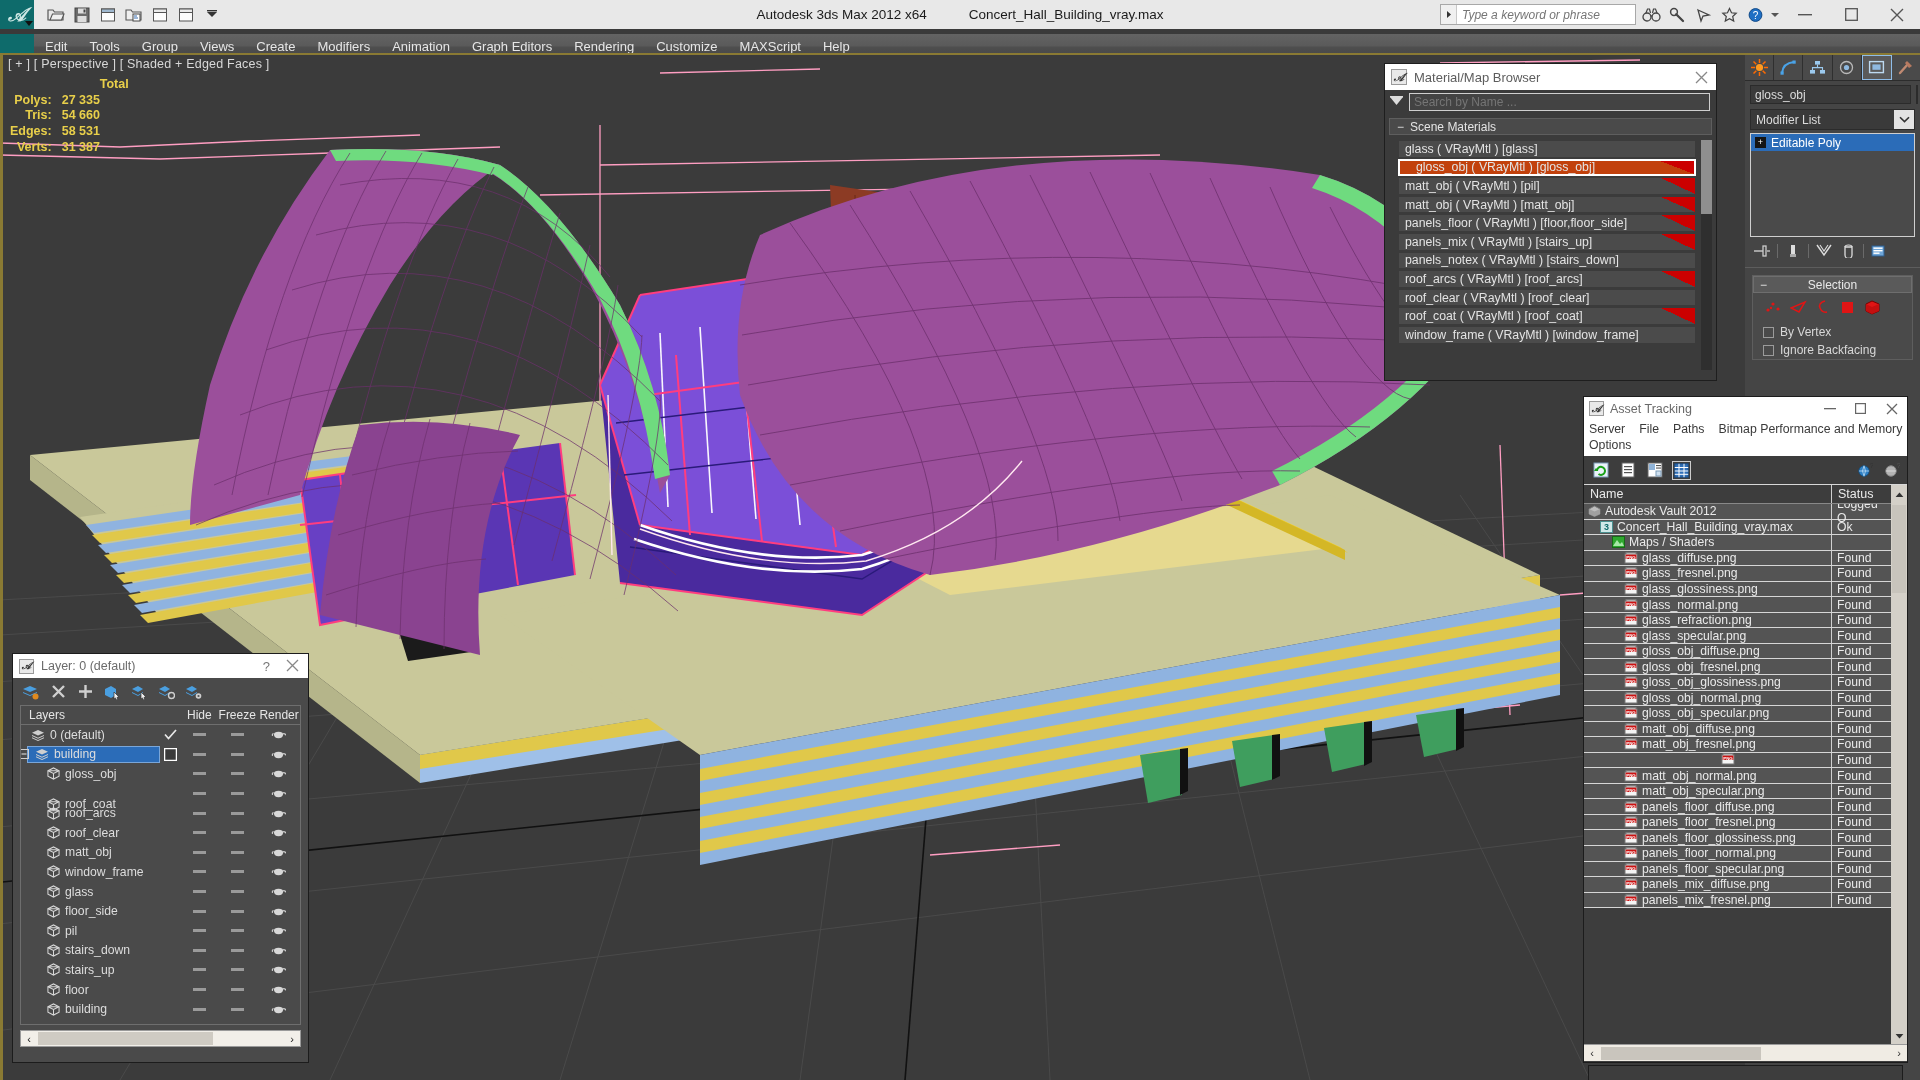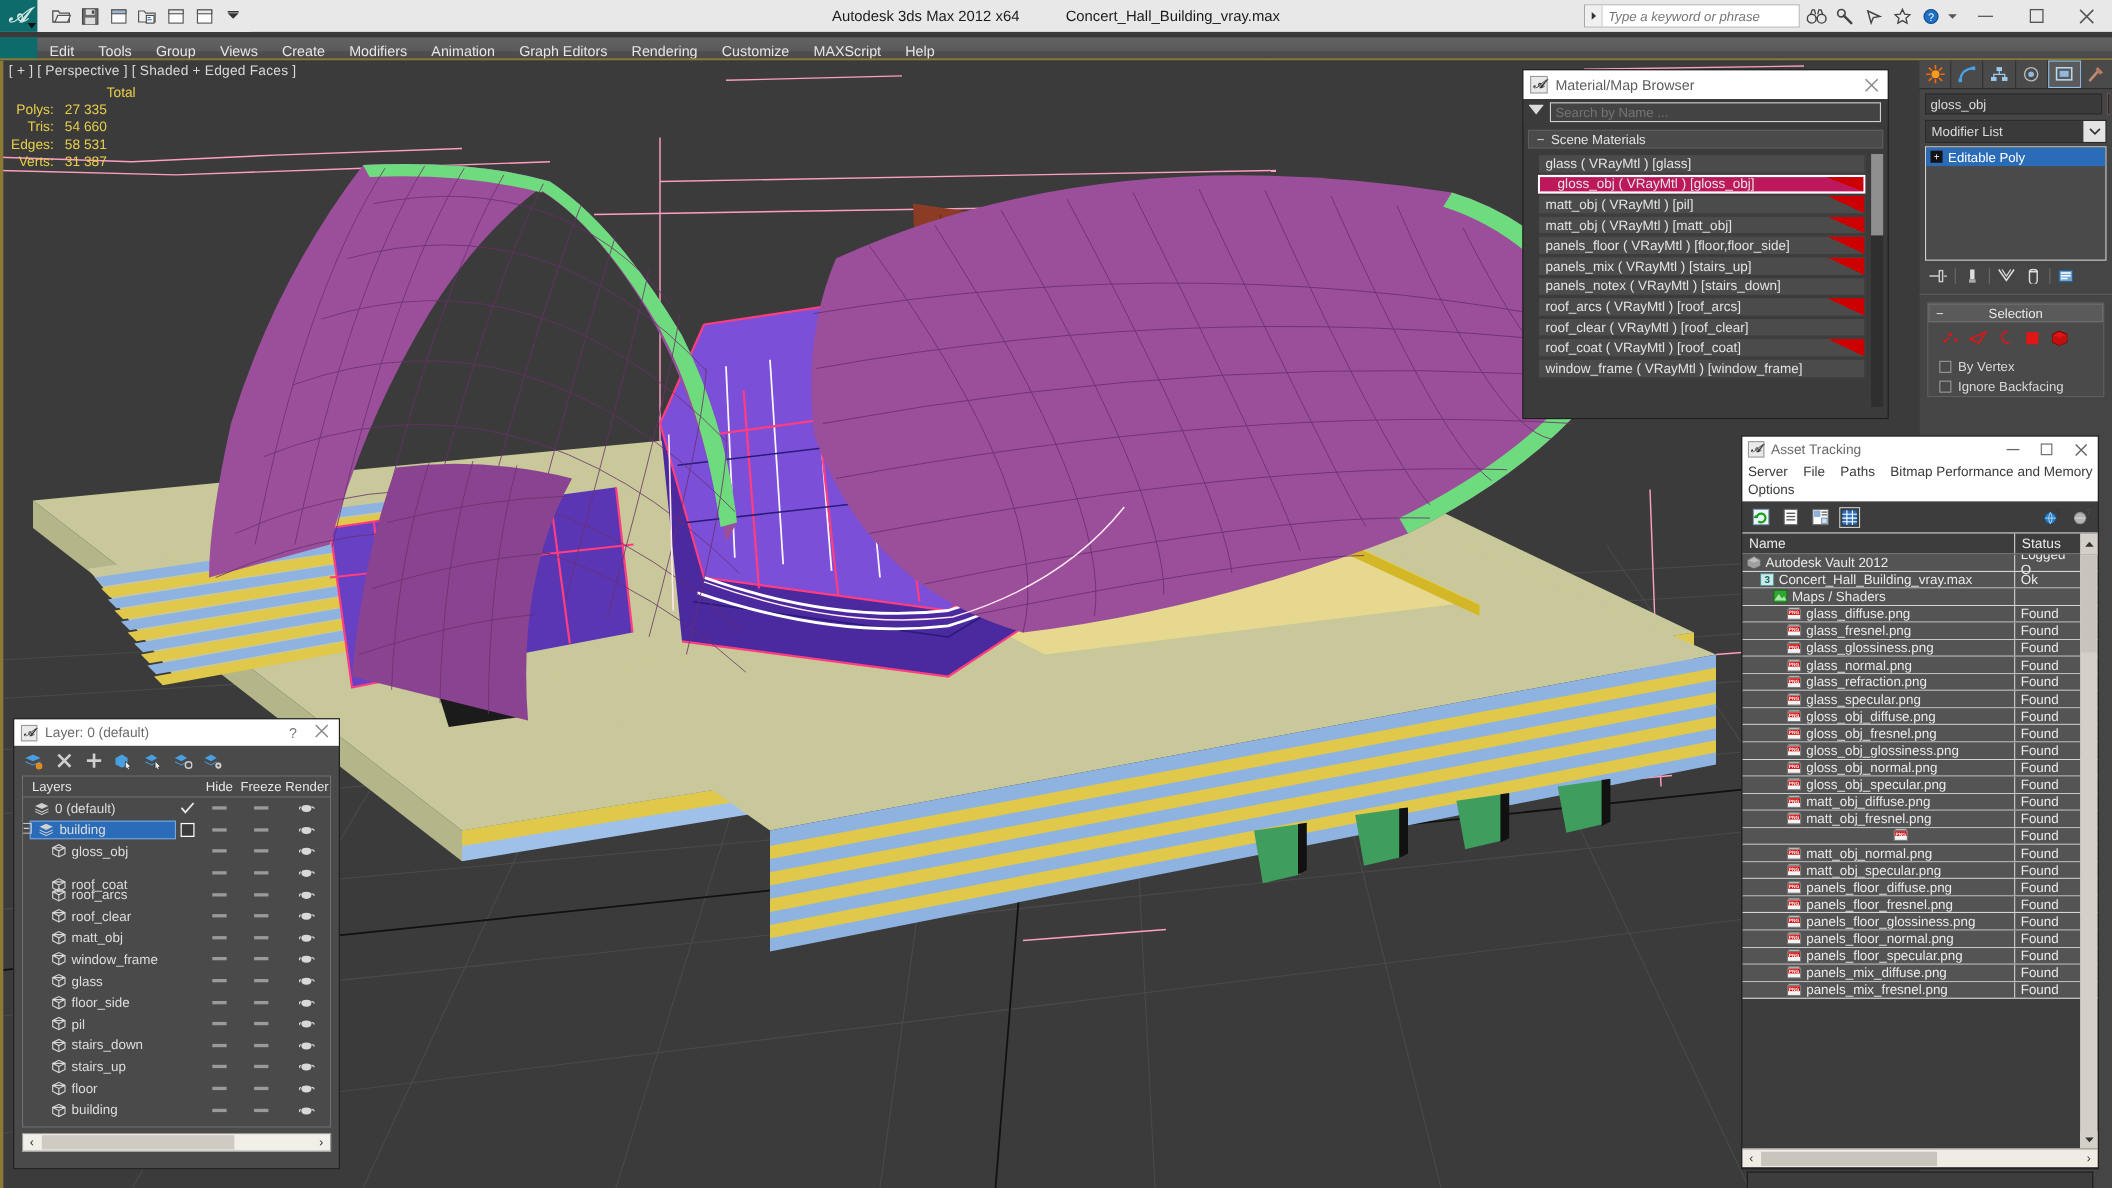--- a/index.html
+++ b/index.html
@@ -88,21 +88,21 @@
   }
   .vp-left-bar { position:absolute; left:0; top:0; width:3px; height:1025px; background:#8a7a33; }
   .vp-label {
     position: absolute; left: 8px; top: 2px; font-size: 12.5px; color: #d8d8d8;
     white-space: nowrap; letter-spacing: .2px;
   }
   .stats {
     position: absolute; left: 10px; top: 22px;
     font-size: 12.5px; color: #e8cf4a; line-height: 15.7px;
   }
-  .stats table { border-collapse: collapse; }
+  .stats table { border-collapse: collapse; font-weight: bold; }
   .stats td { padding: 0; font-size: 12.5px; color: #e8cf4a; }
   .stats td.lbl { text-align: right; padding-right: 10px; }
   .stats td.val { text-align: left; }
   .stats .tot { padding-left: 38px; }
 
   
   .grid-svg { position:absolute; left:0; top:0; }
   .model-svg { position:absolute; left:0; top:0; }
 
   
@@ -206,21 +206,21 @@
   .mmb-group .t { font-size:12px;color:#e4e4e4; }
   .mmb-list {
     position:absolute; left: 13px; top: 26px; width: 298px; height: 230px;
     overflow:hidden;
   }
   .mtl-item {
     position: relative; height: 17.6px; background: #4b4b4b;
     border: 1px solid #3b3b3b; margin-bottom: 1px;
     display:flex; align-items:center; padding-left: 6px; overflow:hidden;
   }
-  .mtl-item.sel { border: 2px solid #ffffff; background:#be185d;padding-left:16px; }
+  .mtl-item.sel { border: 2px solid #ffffff; background:#c2410c;padding-left:16px; }
   .mtl-item .nm { font-size: 12.3px; color: #e3e3e3; white-space: nowrap; }
   .mtl-flag {
     position: absolute; right: 0; top: 0; width: 34px; height: 100%;
     background: linear-gradient(to bottom left, #cc0000 50%, transparent 50%);
   }
   .mmb-scroll {
     position:absolute; right: 4px; top: 26px; width: 11px; height: 230px;
     background: #2f2f2f;
   }
   .mmb-thumb {

